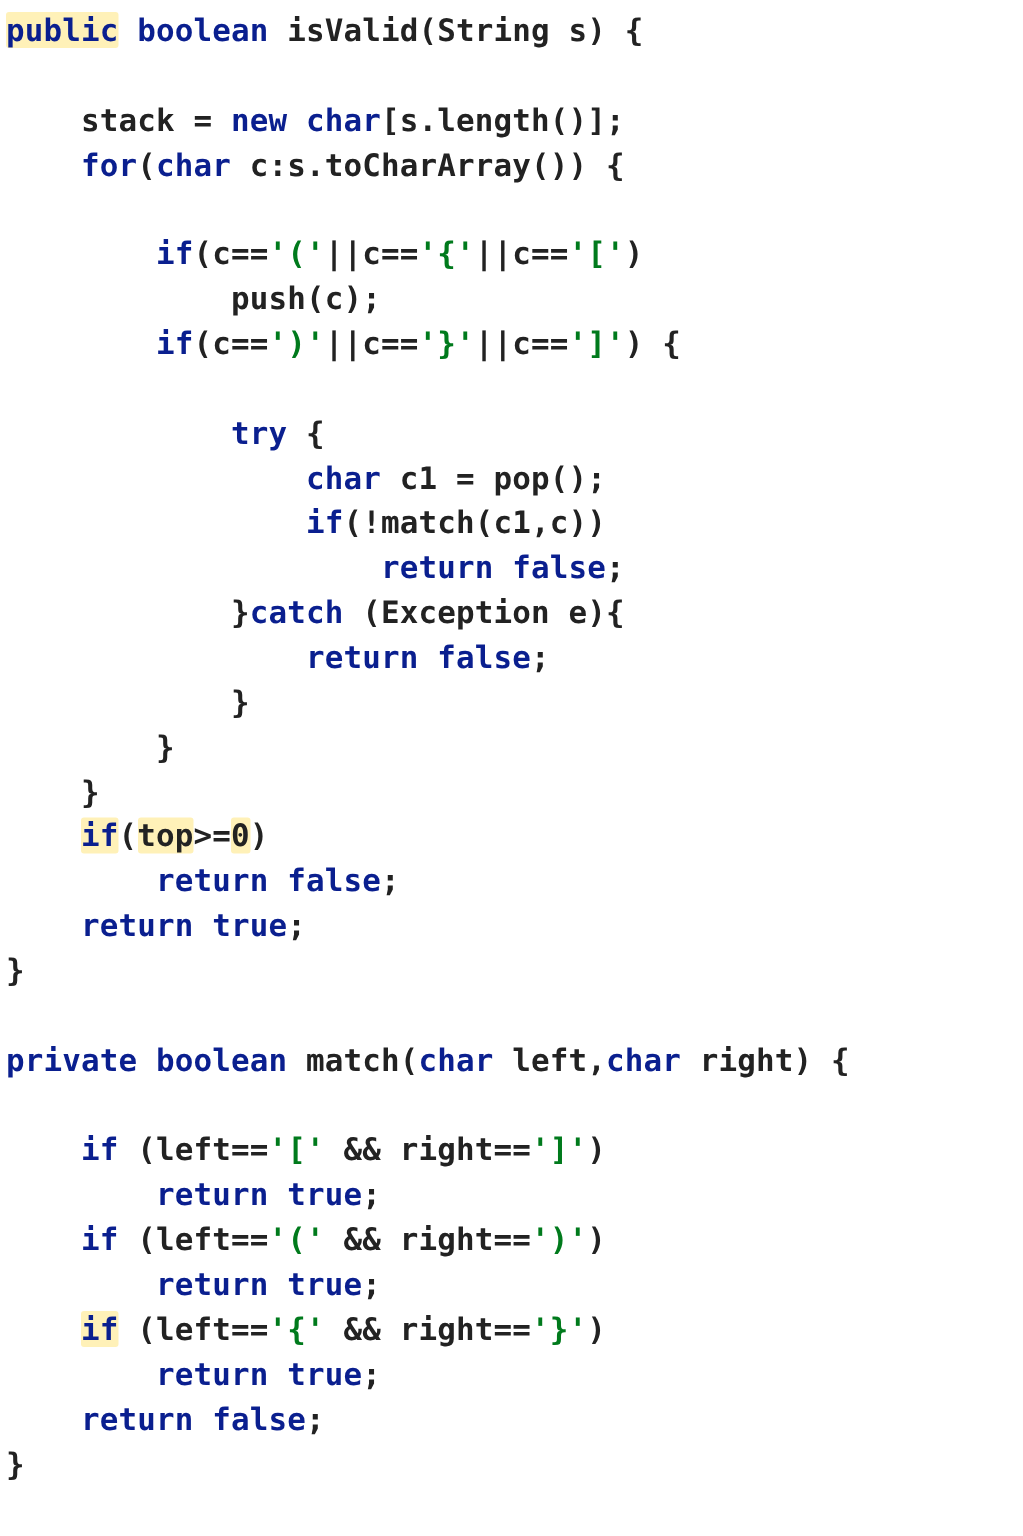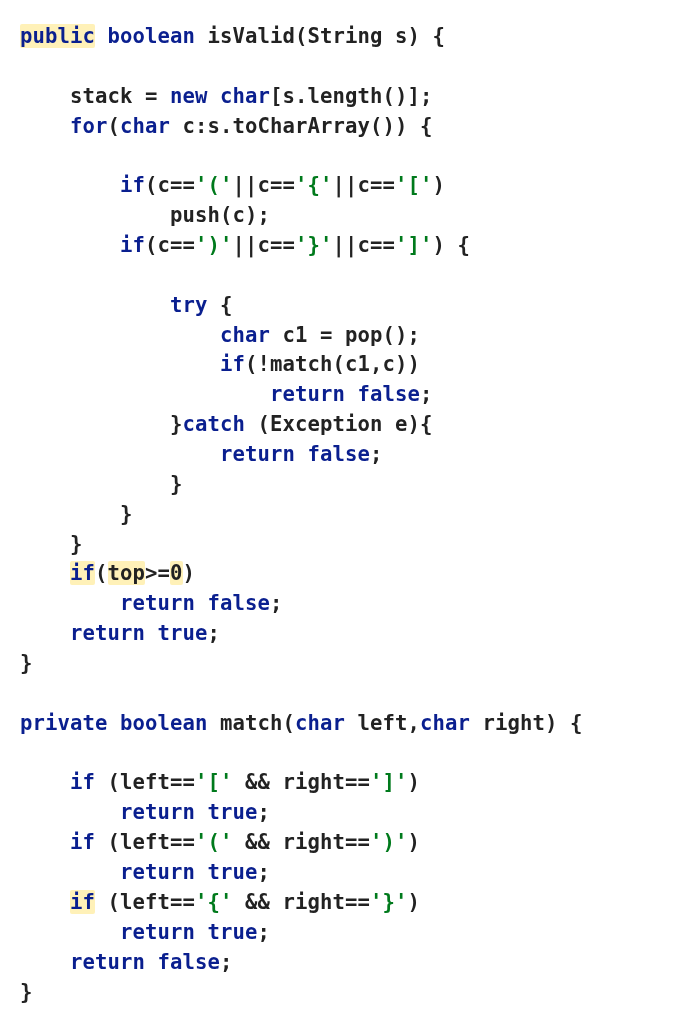--- a/index.html
+++ b/index.html
@@ -17,21 +17,21 @@
     font-weight: 600;
     letter-spacing: 0.1px;
   }
   .kw   { color: #0a1f8f; font-weight: 800; }        
   .str  { color: #007a1c; font-weight: 800; }        
   .hl   { background: #fff1b8; border-radius: 2px; }
 </style>
 </head>
 <body>
 
-<div class="code-block"><pre id="code-render" style="margin: 16px; font-family: inherit;"><span class="kw hl">public</span><span> </span><span class="kw">boolean</span><span> isValid(String s) {</span>
+<div class="code-block"><pre id="code-render" style="margin: 0px; font-family: inherit;"><span class="kw hl">public</span><span> </span><span class="kw">boolean</span><span> isValid(String s) {</span>
 
 <span>    stack = </span><span class="kw">new</span><span> </span><span class="kw">char</span><span>[s.length()];</span>
 <span>    </span><span class="kw">for</span><span>(</span><span class="kw">char</span><span> c:s.toCharArray()) {</span>
 
 <span>        </span><span class="kw">if</span><span>(c==</span><span class="str">'('</span><span>||c==</span><span class="str">'{'</span><span>||c==</span><span class="str">'['</span><span>)</span>
 <span>            push(c);</span>
 <span>        </span><span class="kw">if</span><span>(c==</span><span class="str">')'</span><span>||c==</span><span class="str">'}'</span><span>||c==</span><span class="str">']'</span><span>) {</span>
 
 <span>            </span><span class="kw">try</span><span> {</span>
 <span>                </span><span class="kw">char</span><span> c1 = pop();</span>

